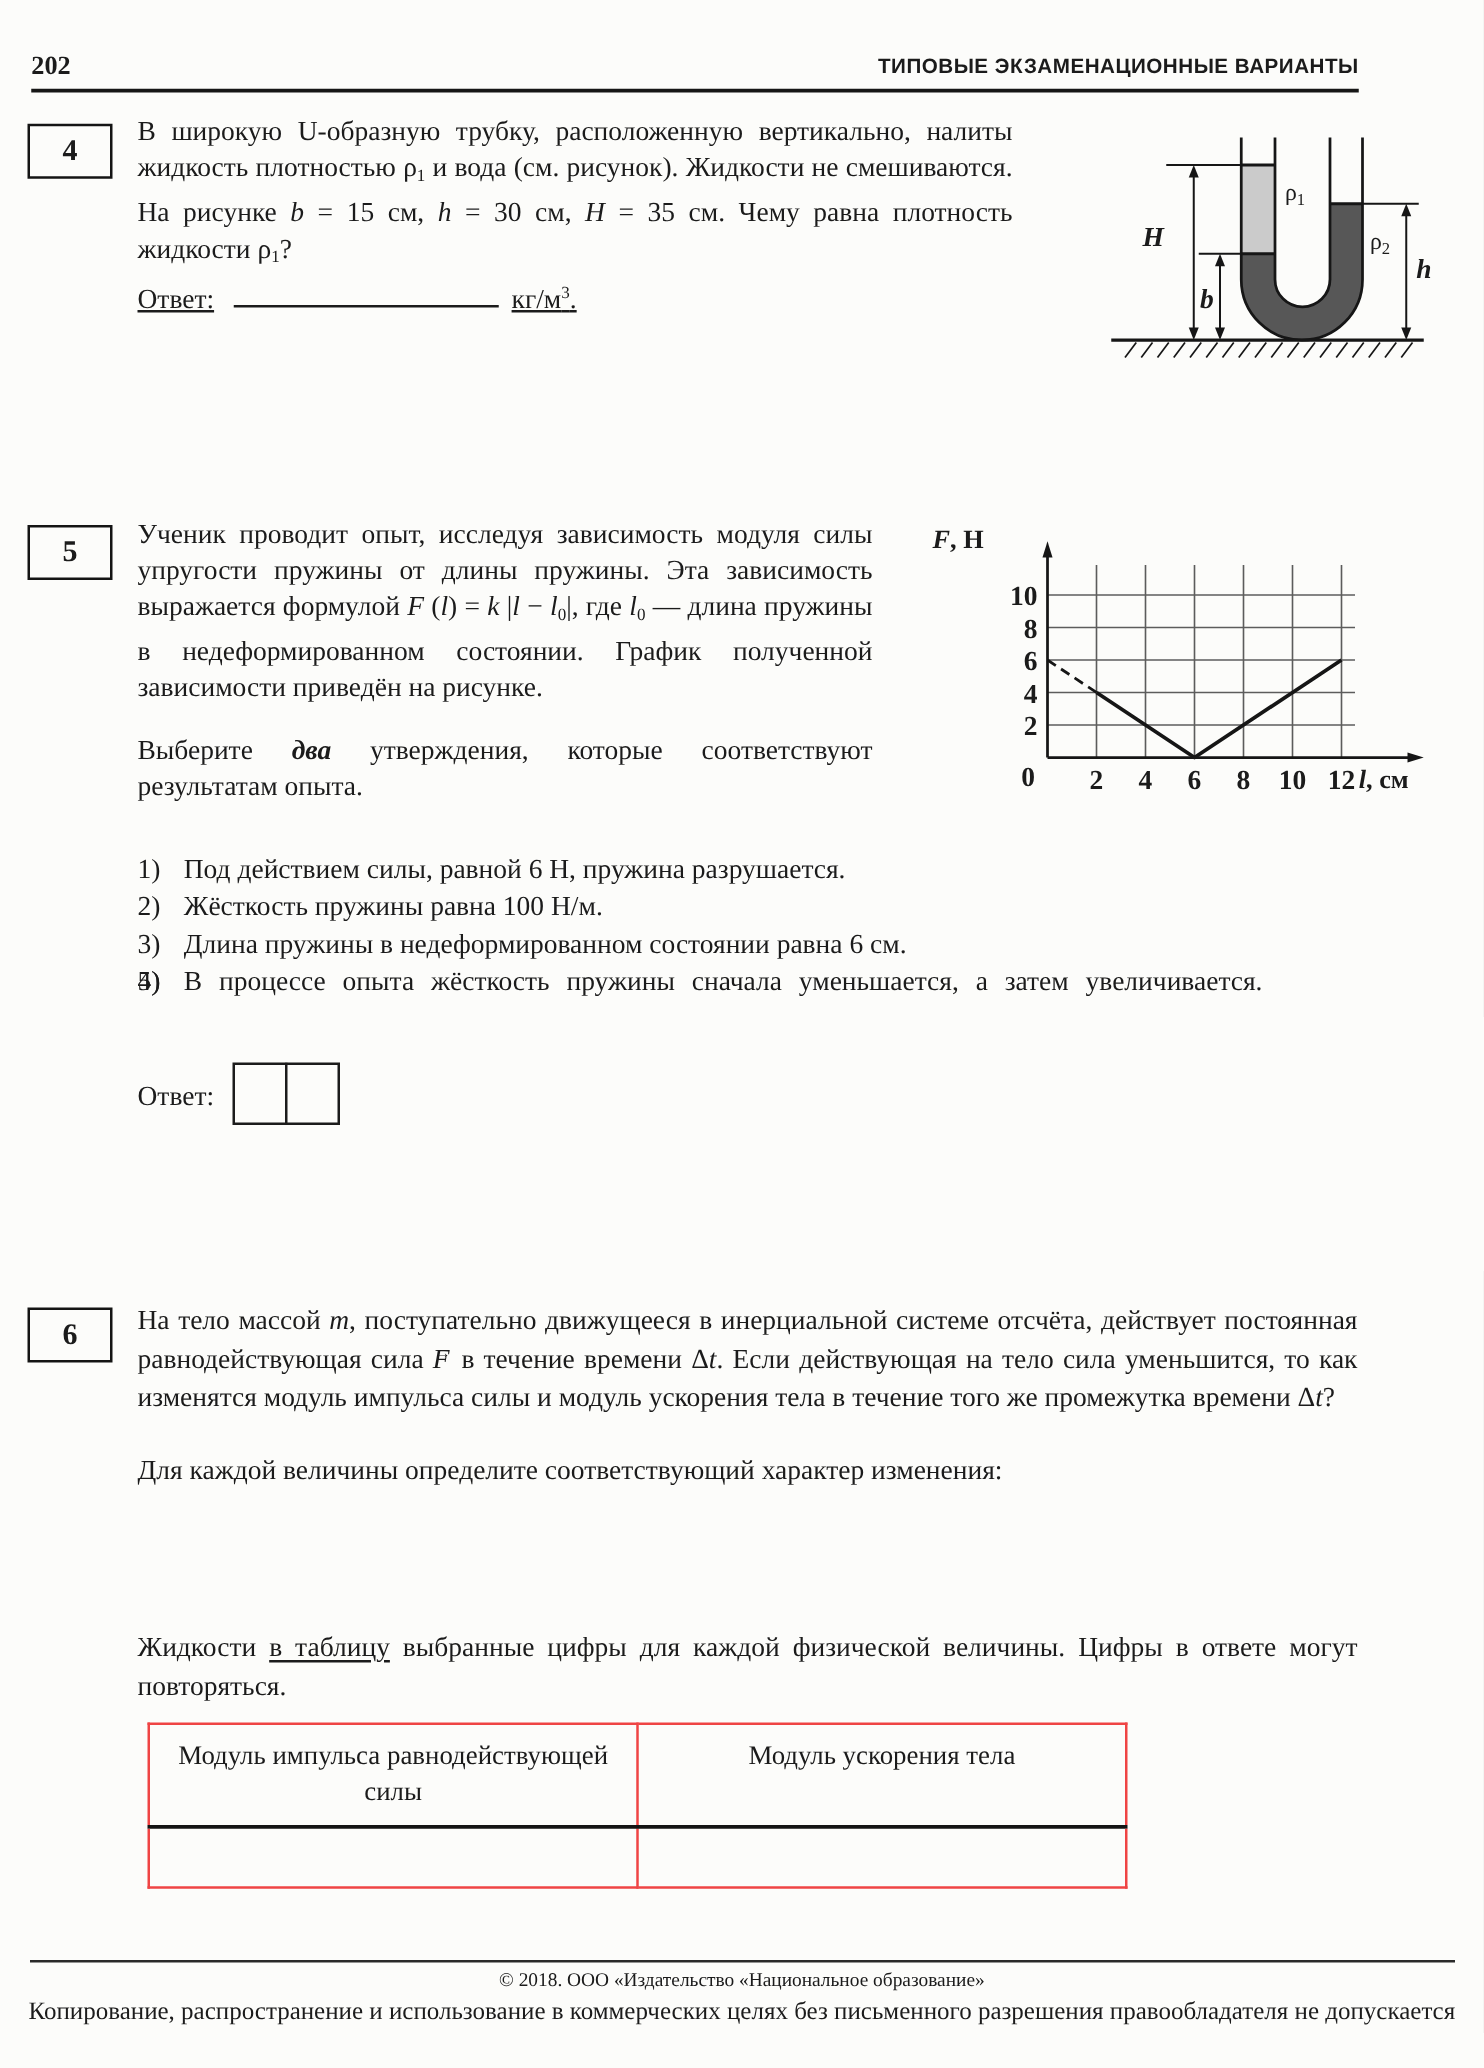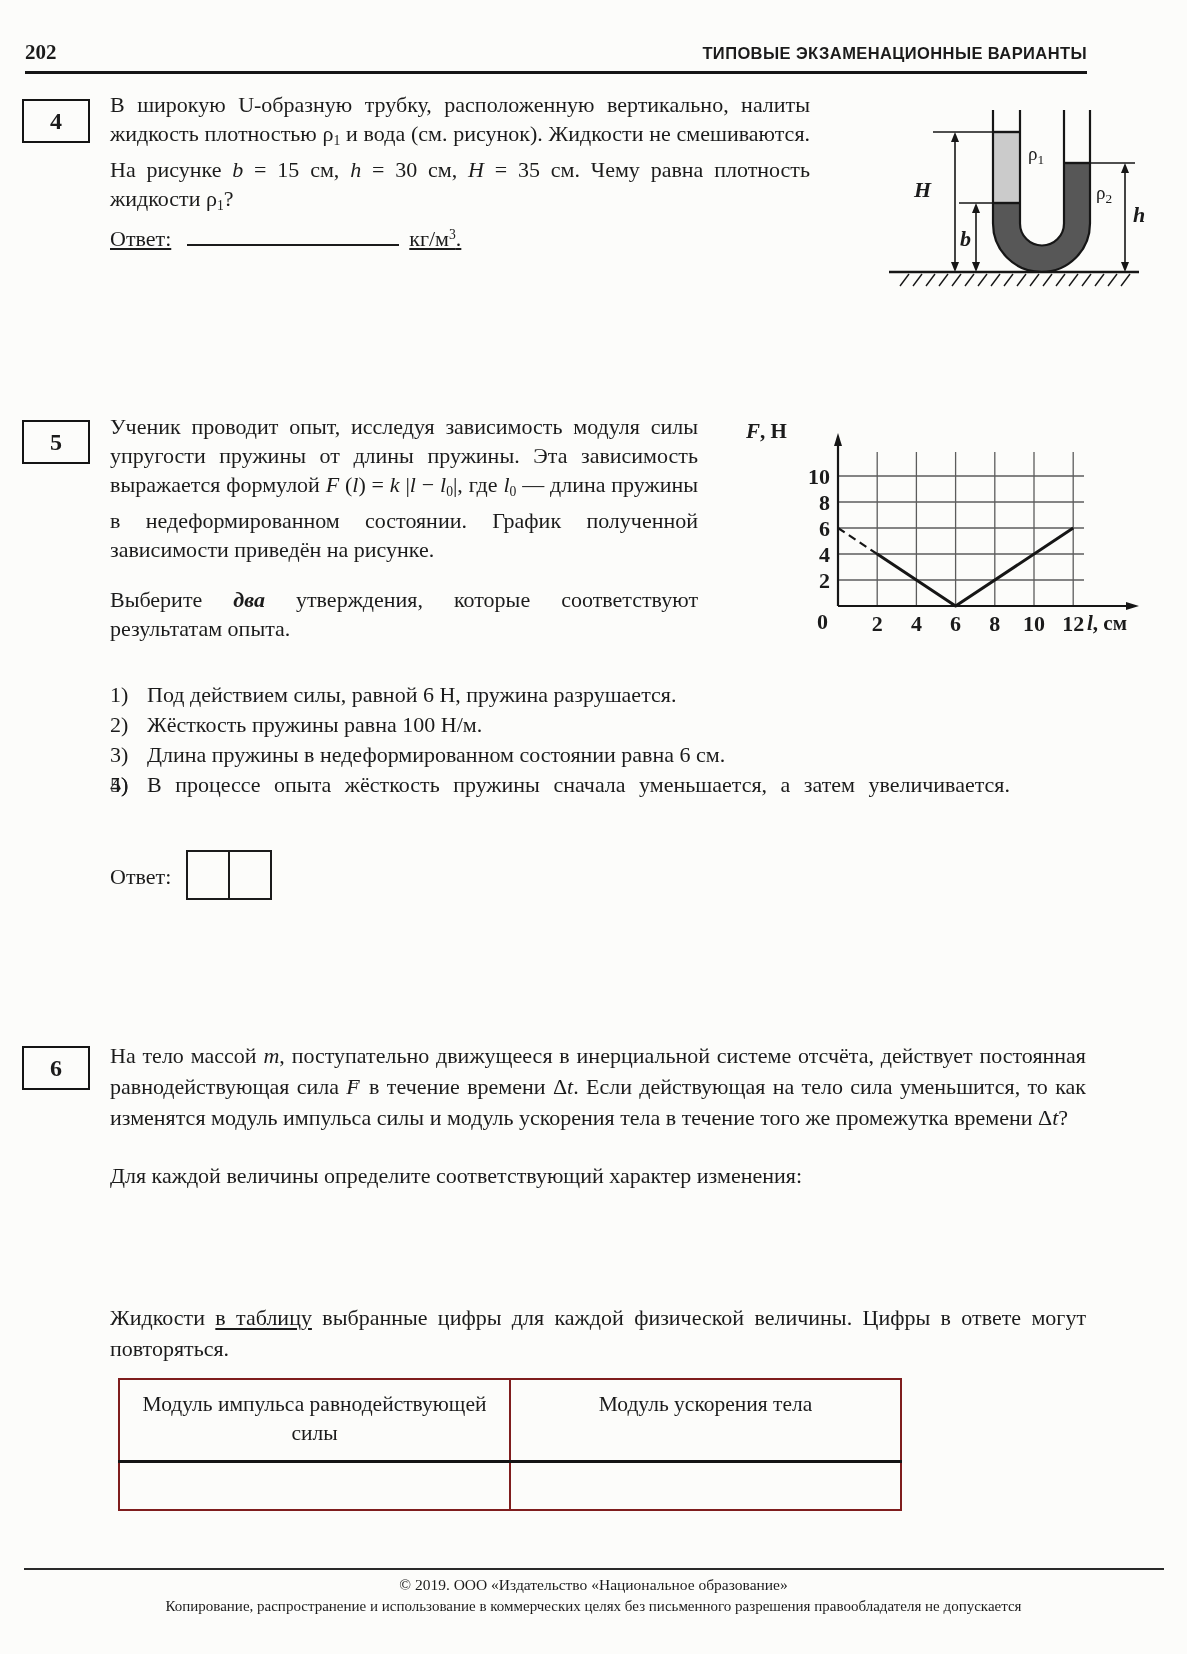--- a/index.html
+++ b/index.html
@@ -44,33 +44,33 @@
   .stmt.stretch{word-spacing:8px;}
   
   .ansbox{display:flex;}
   .ansbox .cell{width:40px;height:46px;border:2.5px solid #1b1b1b;background:#fcfcfa;}
   .ansbox .cell + .cell{margin-left:-2.5px;}
   
   .opt{line-height:32px;}
   .opt .num{display:inline-block;width:46px;}
   
   table.ans-table{border-collapse:collapse;width:784px;table-layout:fixed;}
-  table.ans-table th, table.ans-table td{border:2px solid #7f1d1d;}
+  table.ans-table th, table.ans-table td{border:2px solid #ef4444;}
   table.ans-table th{
     font-weight:normal;font-size:21.5px;text-align:center;vertical-align:top;
     padding:10px 8px 12px 8px;line-height:29px;height:52px;
   }
   table.ans-table thead tr{border-bottom:3px solid #141414;}
   table.ans-table td{height:44px;}
   table.ans-table{border:2.5px solid #141414;}
   
   .frule{left:24px;top:1568px;width:1140px;height:2px;background:#2a2a2a;}
   .fline{left:0;width:1187px;text-align:center;}
   .fline1{top:1576px;font-size:15.5px;}
-  .fline2{top:1598px;font-size:15px;}
+  .fline2{top:1598px;font-size:20px;}
   
   svg text{font-family:"Liberation Serif","DejaVu Serif",serif;fill:#1b1b1b;}
   .grid{stroke:#5c5c5c;stroke-width:1.3;}
   .axis{stroke:#161616;stroke-width:2.2;}
   .axishead{fill:#161616;}
   .plot{fill:none;stroke:#161616;stroke-width:3;stroke-linejoin:round;}
   .plot.dashed{stroke-width:2.2;stroke-dasharray:8 5;}
   .tick{font-size:22px;font-weight:bold;}
   .axis-label{font-size:21px;font-weight:bold;}
   .it{font-style:italic;}
@@ -222,16 +222,16 @@
     </thead>
     <tbody>
       <tr>
         <td></td>
         <td></td>
       </tr>
     </tbody>
   </table>
 
   <div class="abs frule"></div>
-  <div class="abs fline fline1">© 2019. ООО «Издательство «Национальное образование»</div>
+  <div class="abs fline fline1">© 2018. ООО «Издательство «Национальное образование»</div>
   <div class="abs fline fline2">Копирование, распространение и использование в коммерческих целях без письменного разрешения правообладателя не допускается</div>
 
 </div>
 
 </body></html>

